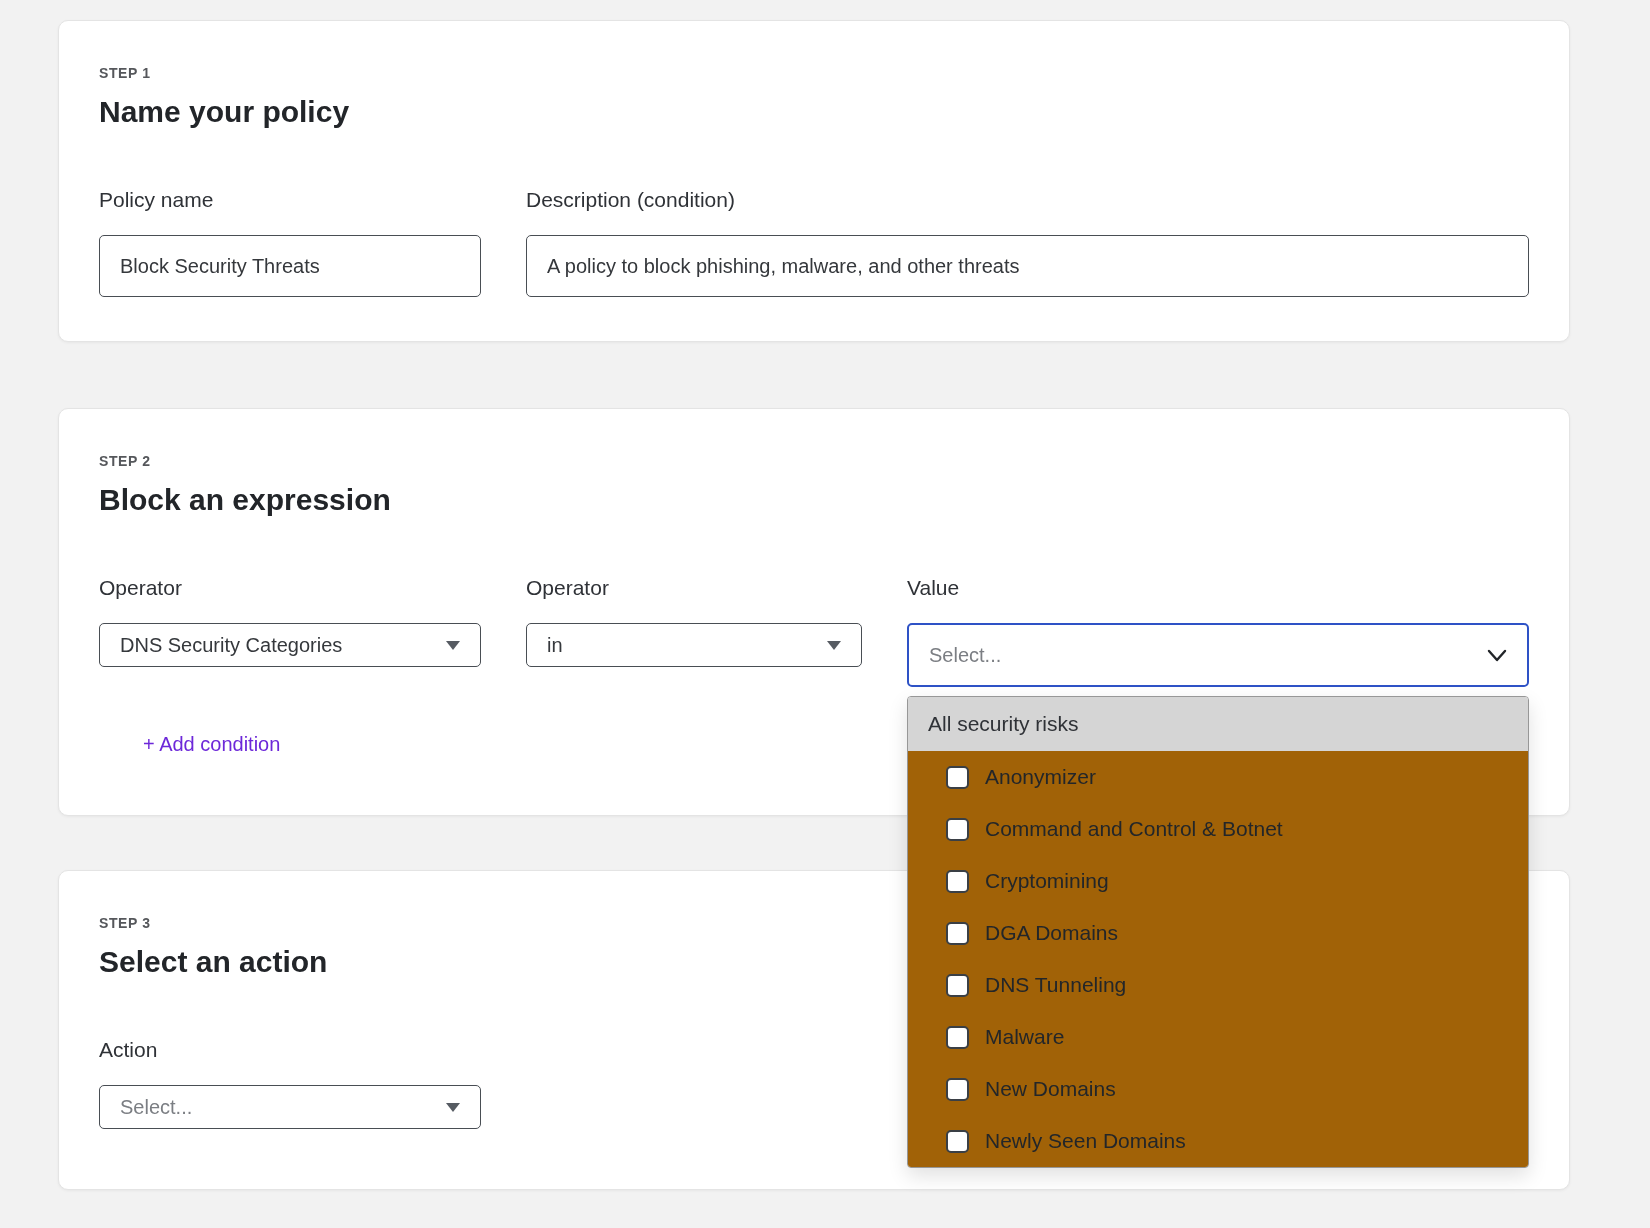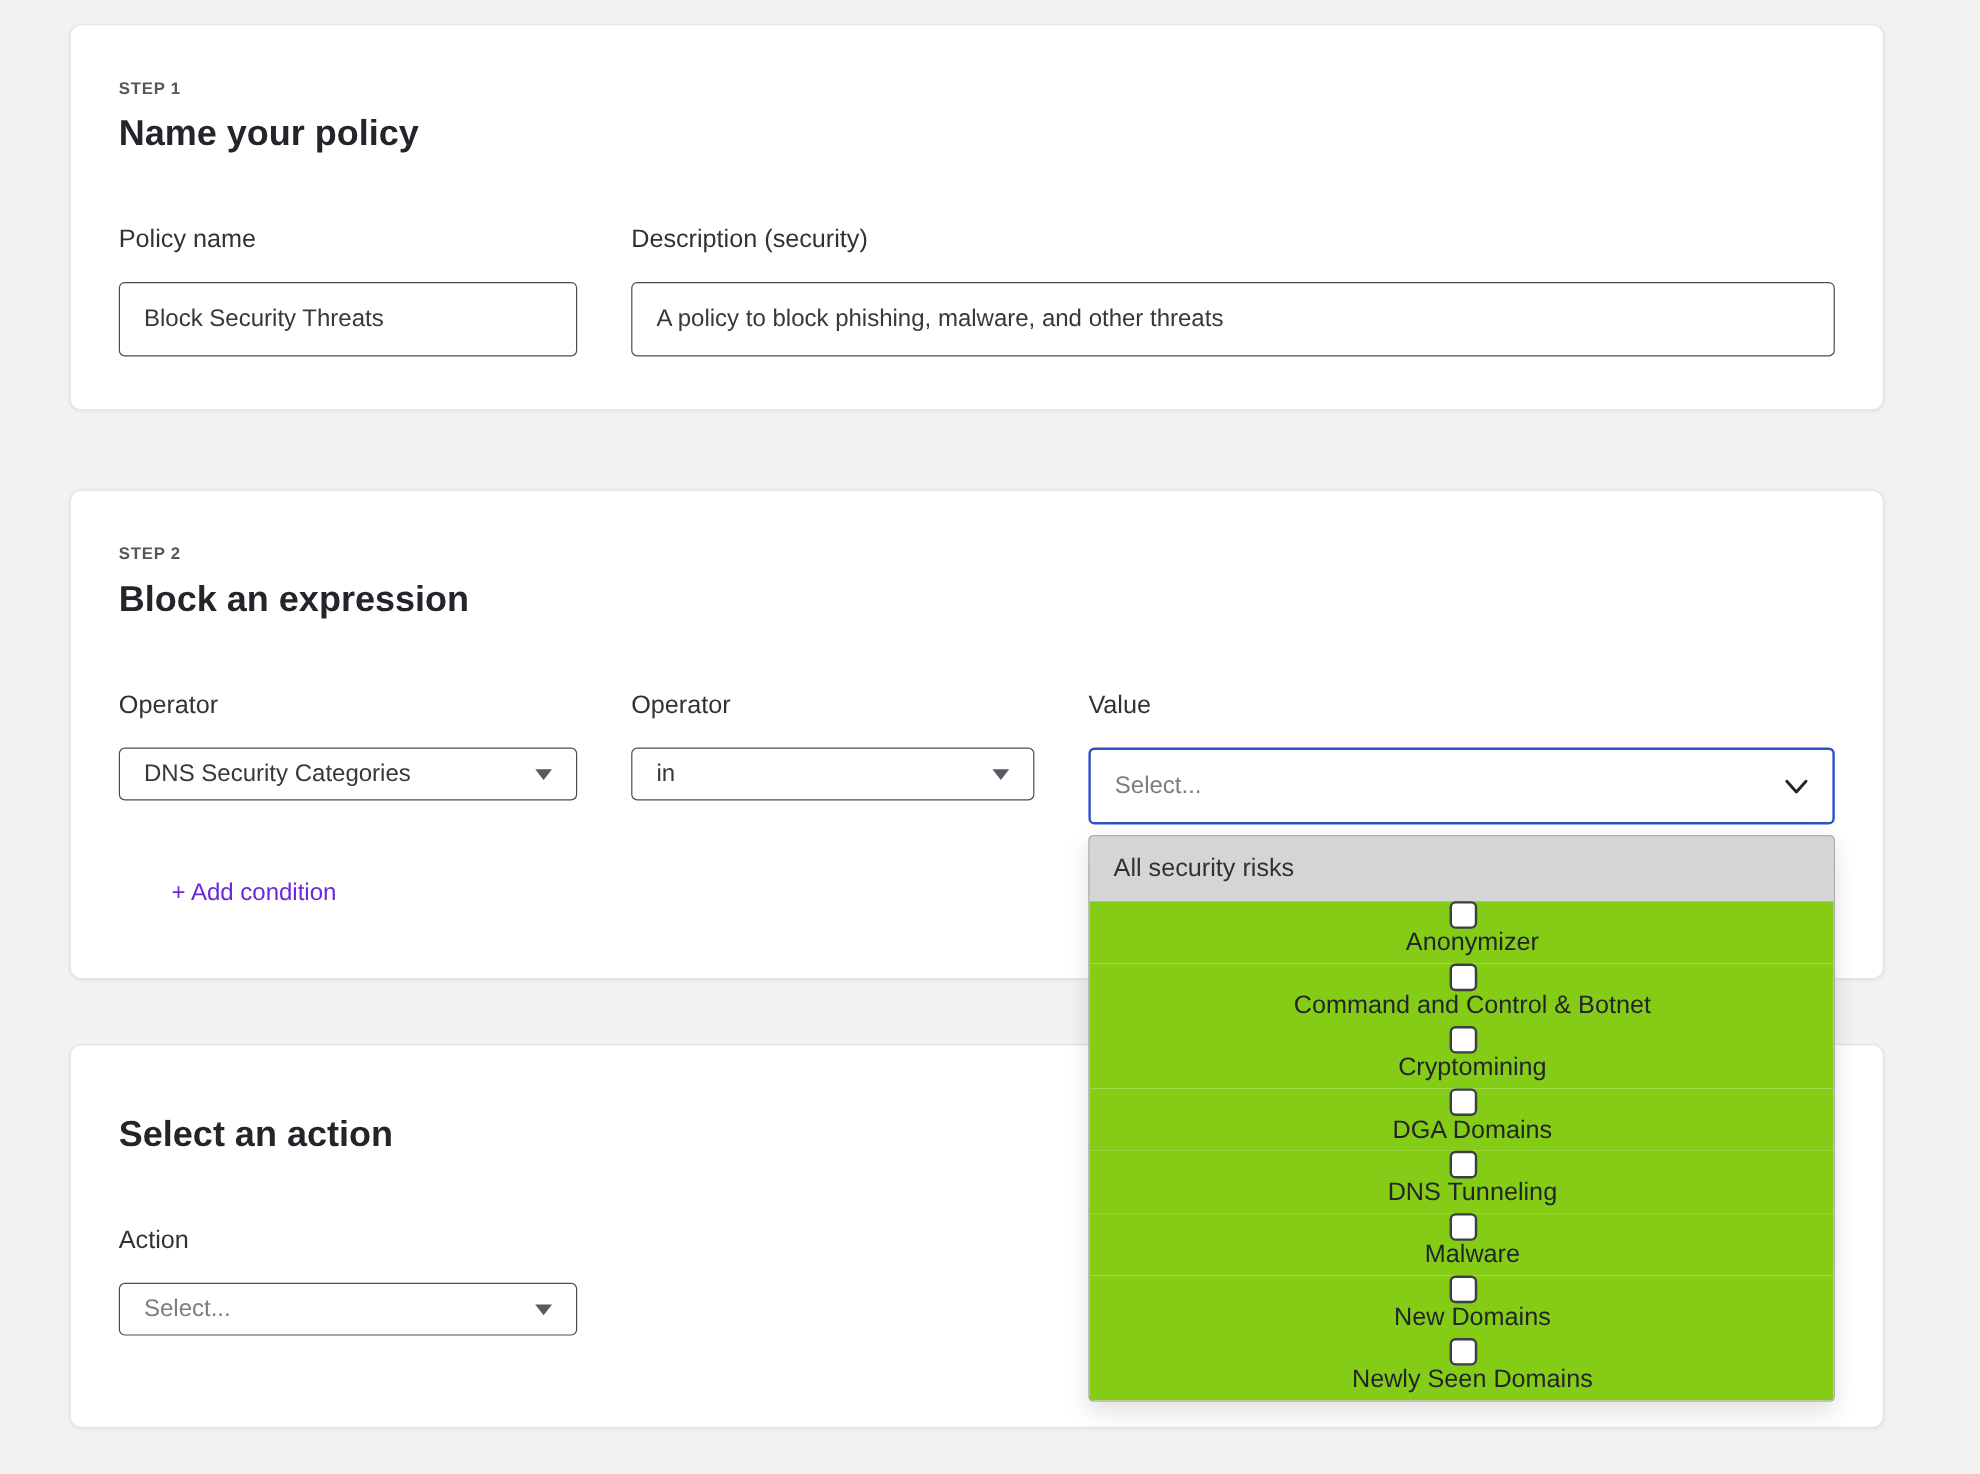--- a/index.html
+++ b/index.html
@@ -114,23 +114,22 @@
     font-size: 21px;
     color: #2f3237;
   }
   .dropdown-option {
     height: 52px;
     display: flex;
     align-items: center;
     padding: 0 20px 0 38px;
     font-size: 21px;
     color: #232629;
-    background: #84cc16;
-    cursor: pointer;
-    flex-direction: column;
+    background: #a16207;
+    cursor: pointer;
   }
   .checkbox {
     width: 23px;
     height: 23px;
     border: 2px solid #3a3f45;
     border-radius: 5px;
     margin-right: 16px;
     flex: 0 0 auto;
     background: #fff;
     cursor: pointer;
@@ -153,21 +152,21 @@
 
   <section class="card" id="card1">
     <div class="step-label">STEP 1</div>
     <h2 class="card-title">Name your policy</h2>
     <div class="fields-row">
       <div class="field w-policy">
         <div class="field-label">Policy name</div>
         <input class="text-input" type="text" value="Block Security Threats" style="">
       </div>
       <div class="field grow">
-        <div class="field-label">Description (security)</div>
+        <div class="field-label">Description (condition)</div>
         <input class="text-input" type="text" value="A policy to block phishing, malware, and other threats" style="">
       </div>
     </div>
   </section>
 
   <section class="card" id="card2">
     <div class="step-label">STEP 2</div>
     <h2 class="card-title">Block an expression</h2>
 
     <div class="expr-row">
@@ -232,20 +231,21 @@
             <span>Newly Seen Domains</span>
           </div>
         </div>
       </div>
     </div>
 
     <span class="add-condition">+ Add condition</span>
   </section>
 
   <section class="card" id="card3">
+    <div class="step-label">STEP 3</div>
     <h2 class="card-title">Select an action</h2>
     <div class="fields-row">
       <div class="field w-action">
         <div class="field-label">Action</div>
         <div class="select">
           <span class="placeholder">Select...</span>
           <span class="tri"></span>
         </div>
       </div>
     </div>

